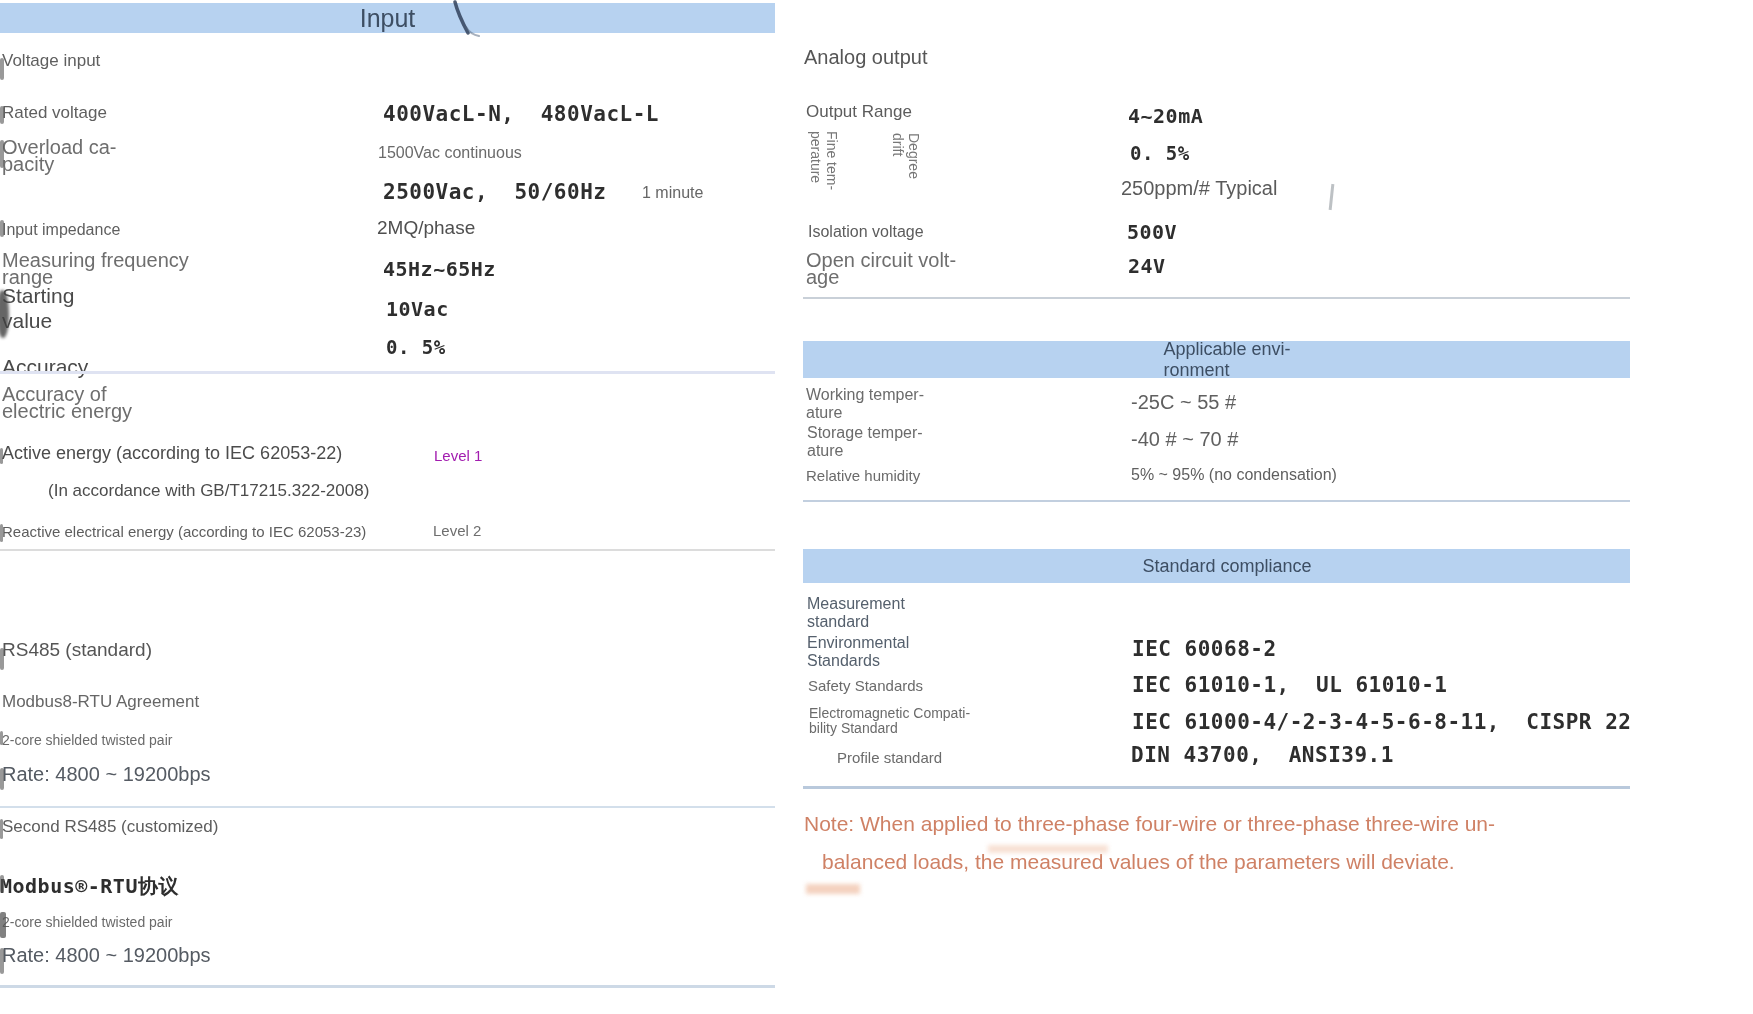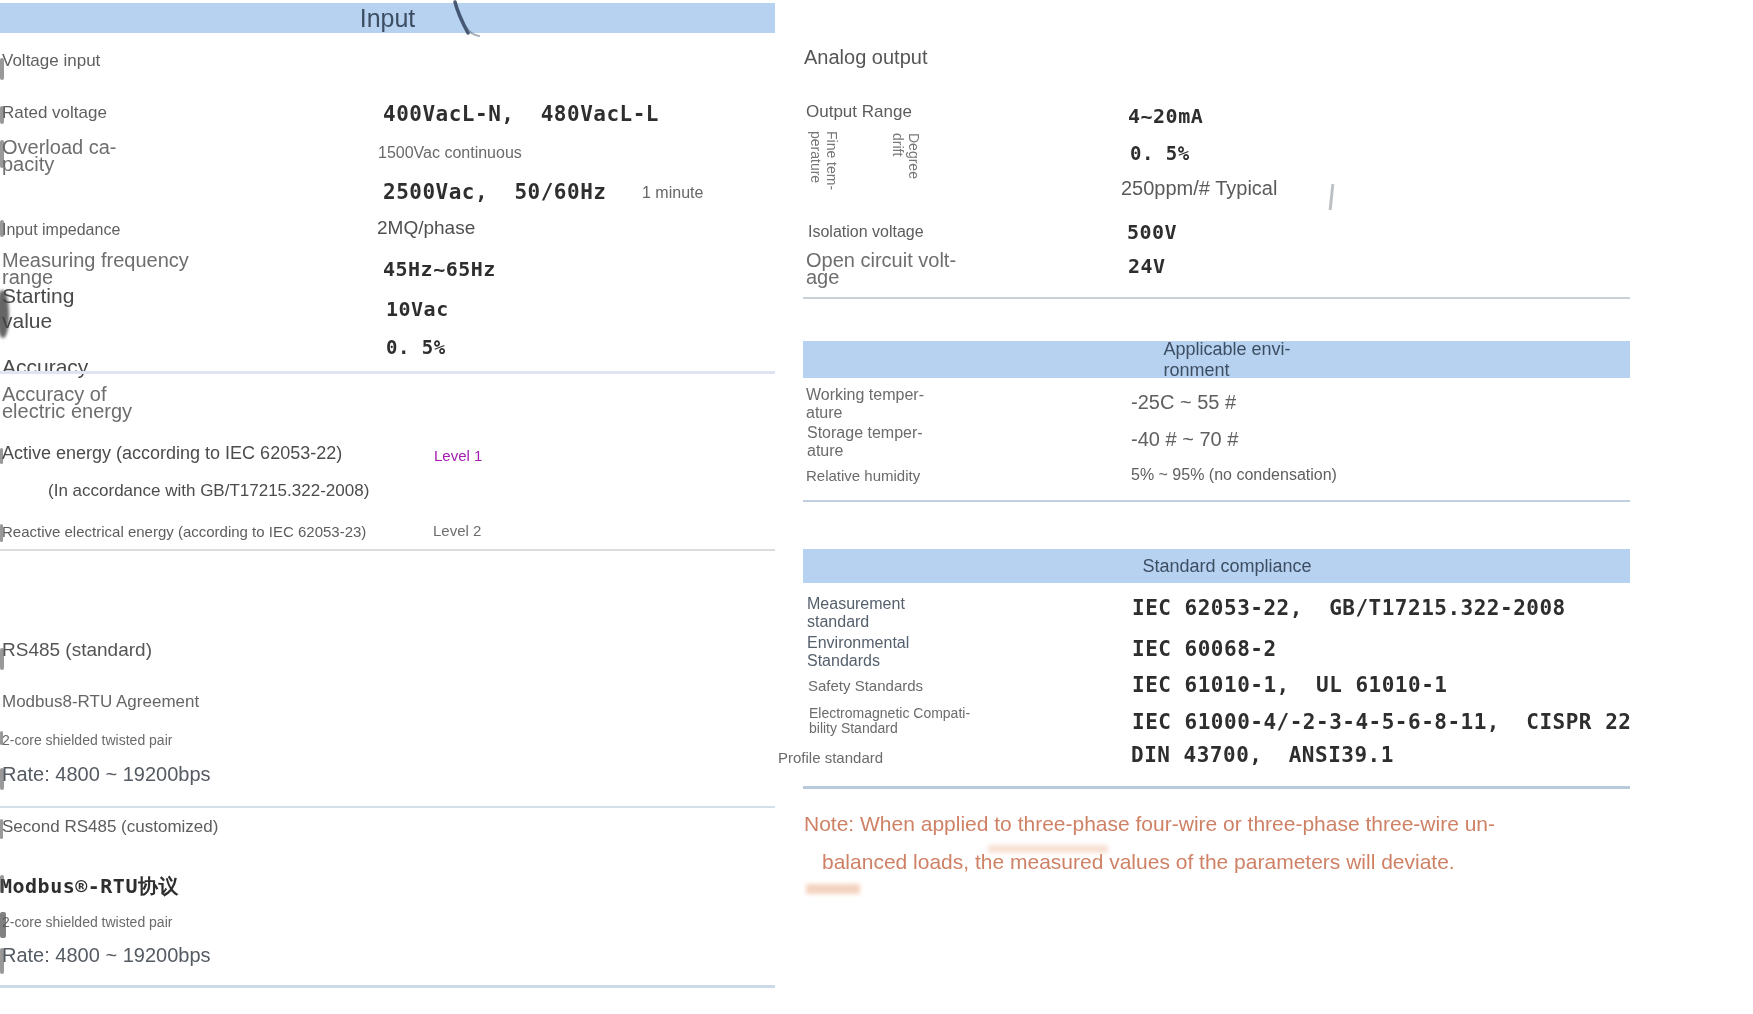--- a/index.html
+++ b/index.html
@@ -82,21 +82,21 @@
   #r-div2{left:803px;top:500px;width:848px;background:#c2cfdf;}
   #r-band-std{left:803px;top:549px;width:848px;height:34px;font-size:18px;}
   #r-meas-label{left:807px;top:595px;color:#55606d;}
   #r-meas-value{left:1132px;top:596px;font-size:21px;}
   #r-envstd-label{left:807px;top:634px;color:#55606d;}
   #r-envstd-value{left:1132px;top:637px;font-size:21px;}
   #r-safe-label{left:808px;top:677px;font-size:15px;}
   #r-safe-value{left:1132px;top:673px;font-size:21px;}
   #r-emc-label{left:809px;top:706px;font-size:14px;line-height:15px;}
   #r-emc-value{left:1132px;top:710px;font-size:21px;}
-  #r-prof-label{left:778px;top:749px;font-size:15px;}
+  #r-prof-label{left:837px;top:749px;font-size:15px;}
   #r-prof-value{left:1131px;top:743px;font-size:21px;}
   #r-div3{left:803px;top:786px;width:848px;background:#b9c9dc;height:3px;}
   #r-note1{left:804px;top:812px;}
   #r-note2{left:804px;top:850px;margin-left:18px;}
 
   
   #pen-mark{position:absolute;left:440px;top:0;}
   #typical-mark{position:absolute;left:1330px;top:184px;width:3px;height:26px;
                 background:#9aa0a6;transform:rotate(6deg);opacity:.65;filter:blur(.5px);}
   .edge-mark{position:absolute;left:0;width:4px;background:#575757;opacity:.6;
@@ -212,21 +212,20 @@
   <div class="lab" id="r-hum-label">Relative humidity</div>
   <div class="sansval" id="r-hum-value">5% ~ 95% (no condensation)</div>
 
   <div class="divider" id="r-div2"></div>
 
   <div class="band" id="r-band-std">
     <span class="bt">Standard compliance</span>
   </div>
   <div class="lab" id="r-meas-label">Measurement
 standard</div>
-  <div class="val" id="r-meas-value">IEC 62053-22,  GB/T17215.322-2008</div>
   <div class="lab" id="r-envstd-label">Environmental
 Standards</div>
   <div class="val" id="r-envstd-value">IEC 60068-2</div>
   <div class="lab" id="r-safe-label">Safety Standards</div>
   <div class="val" id="r-safe-value">IEC 61010-1,  UL 61010-1</div>
   <div class="lab" id="r-emc-label">Electromagnetic Compati-
 bility Standard</div>
   <div class="val" id="r-emc-value">IEC 61000-4/-2-3-4-5-6-8-11,  CISPR 22</div>
   <div class="lab" id="r-prof-label">Profile standard</div>
   <div class="val" id="r-prof-value">DIN 43700,  ANSI39.1</div>

